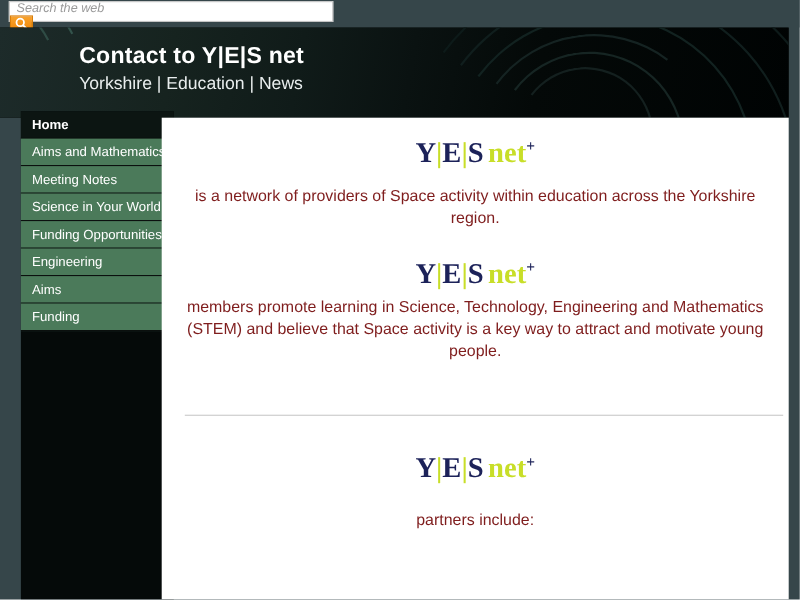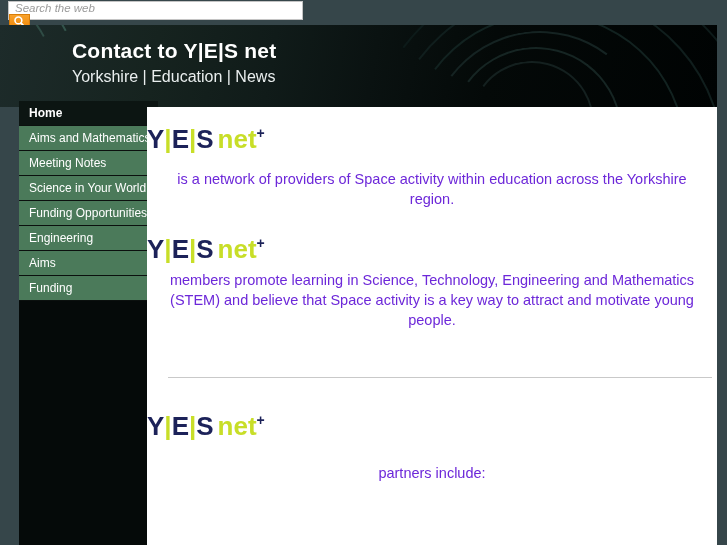--- a/index.html
+++ b/index.html
@@ -134,38 +134,38 @@
 
   
   #content {
     position: absolute;
     left: 147px; top: 107px;
     right: 10px; bottom: 0;
     background: #ffffff;
     overflow: hidden;
   }
   .logo {
-    text-align: left;
-    font-family: Liberation Sans, sans-serif;
+    text-align: center;
+    font-family: Liberation Serif, serif;
     font-size: 26px;
     font-weight: bold;
     letter-spacing: 0px;
     white-space: nowrap;
   }
   .logo .l-y, .logo .l-e, .logo .l-s { color: #1c2259; }
   .logo .l-bar { color: #c8de28; font-weight: bold; }
   .logo .l-net { color: #c8de28; font-weight: bold; margin-left: 4px; }
   .logo .l-plus {
     color: #1c2259;
     font-size: 14px;
     vertical-align: super;
     font-weight: bold;
   }
   .para {
-    color: #6d28d9;
+    color: #7f1d1d;
     font-size: 14.5px;
     line-height: 20px;
     text-align: center;
     margin: 0 auto;
   }
   hr.rule {
     border: 0;
     border-top: 1px solid #c9c9c9;
     margin: 0;
     height: 0;

